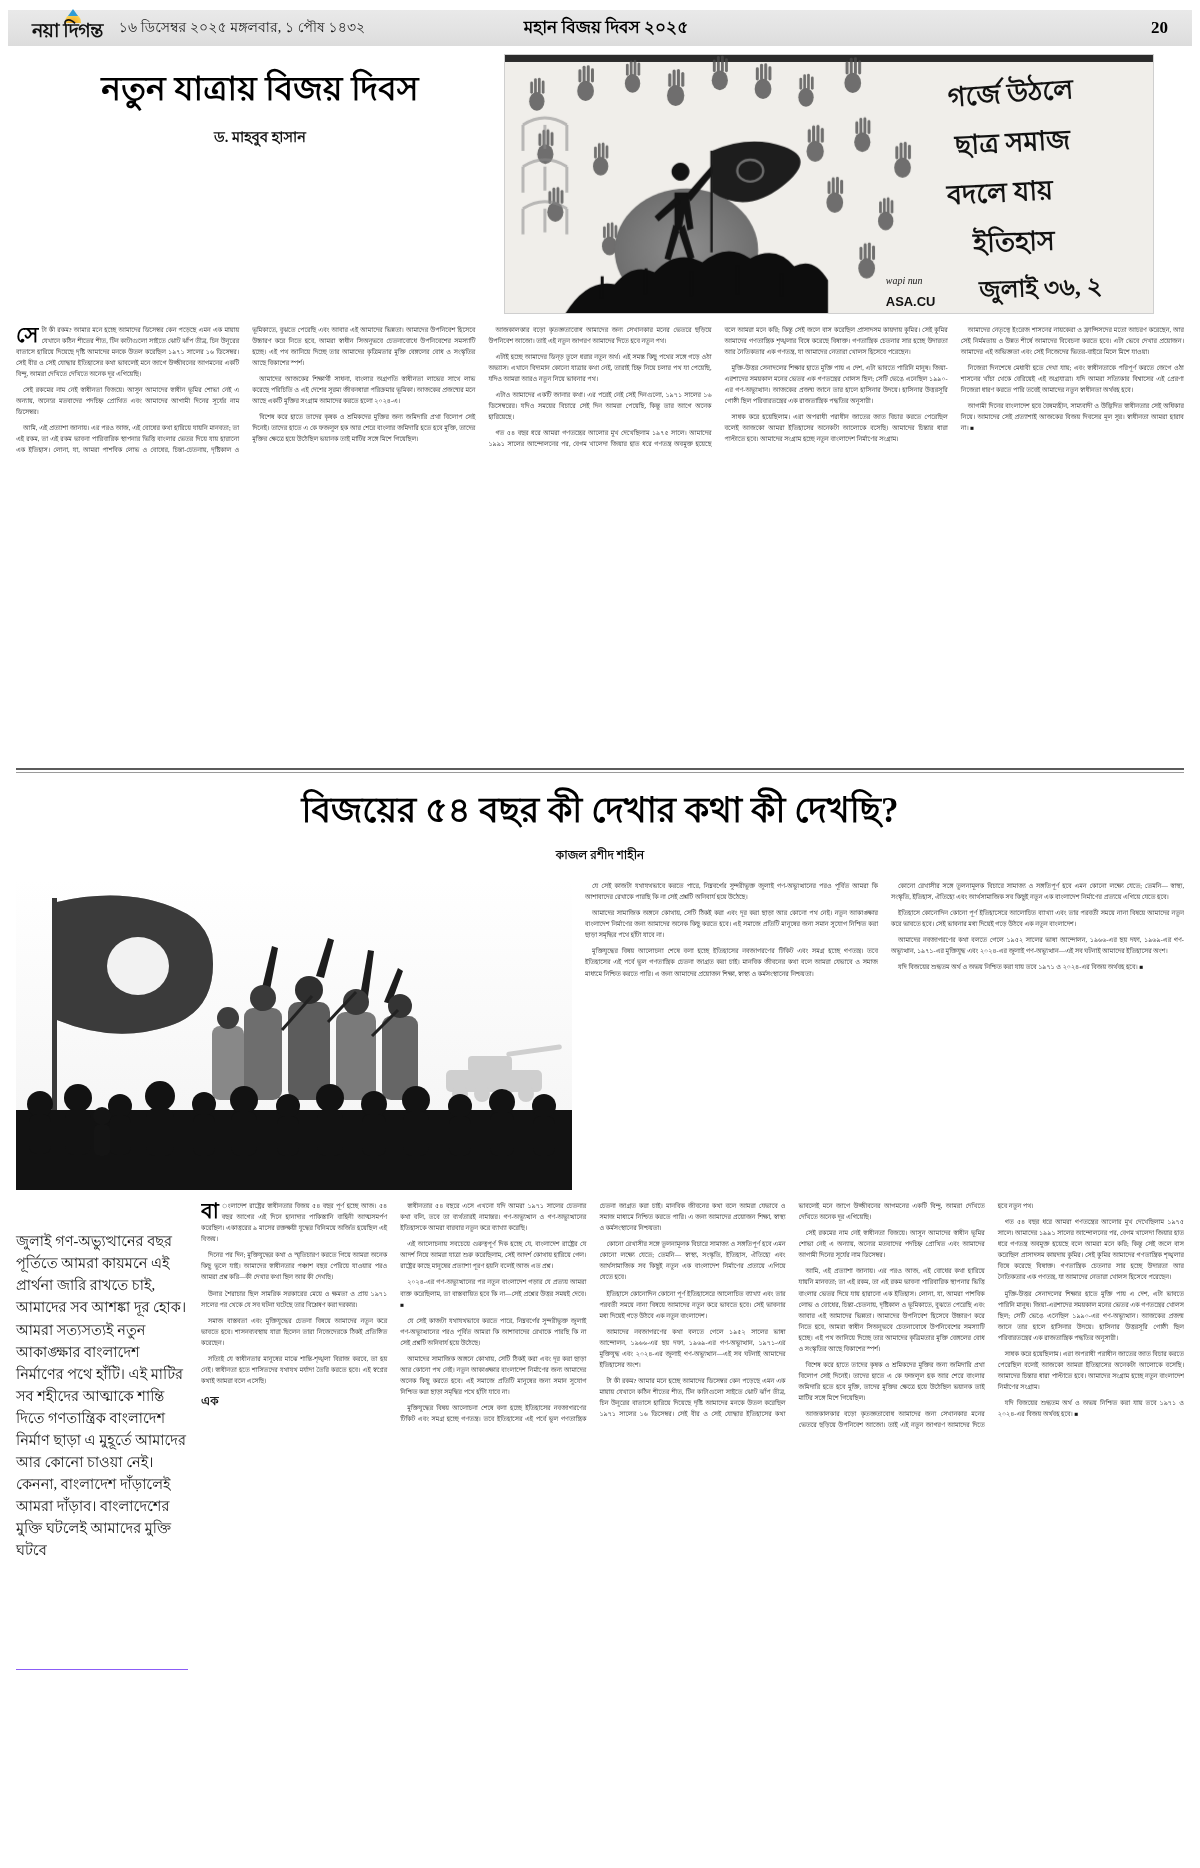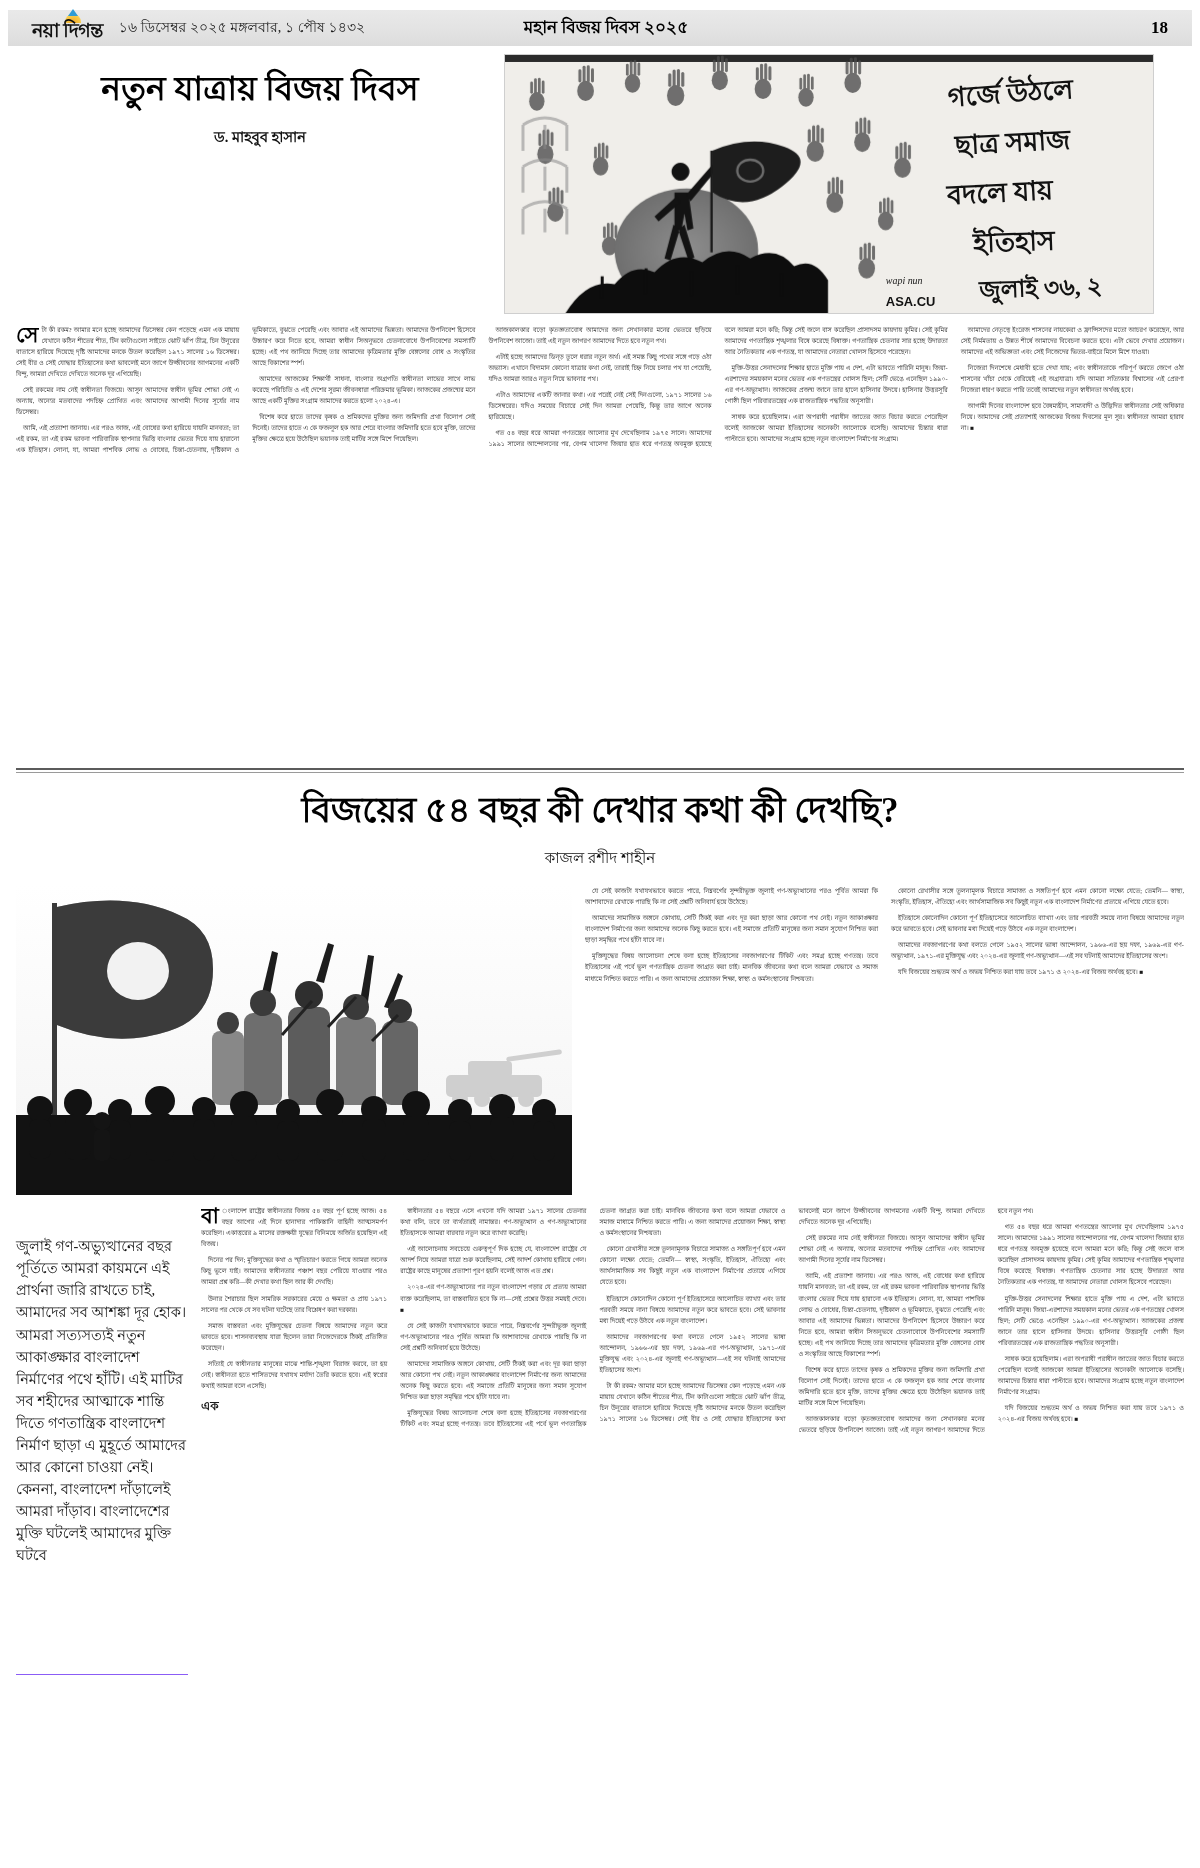--- a/index.html
+++ b/index.html
@@ -165,22 +165,22 @@
   .headline-2 {
     font-size: 35px;
     font-weight: 700;
     text-align: center;
     line-height: 1.24;
     color: #000;
   }
   .byline-2 {
     margin-top: 14px;
     text-align: center;
-    font-size: 15px;
-    font-weight: 400;
+    font-size: 12px;
+    font-weight: 700;
     color: #111;
   }
 
   .a2-body {
     margin-top: 14px;
     display: flex;
     gap: 13px;
     align-items: flex-start;
   }
   .illus-frame {
@@ -241,21 +241,21 @@
 <div class="page">
 
   <div class="masthead">
     <div class="logo-wrap">
       <span class="logo-sun"></span>
       <span class="logo-ray"></span>
       <span class="logo-text">নয়া দিগন্ত</span>
     </div>
     <div class="head-date">১৬ ডিসেম্বর ২০২৫ মঙ্গলবার, ১ পৌষ ১৪৩২</div>
     <div class="head-center">মহান বিজয় দিবস ২০২৫</div>
-    <div class="head-page">18</div>
+    <div class="head-page">20</div>
   </div>
 
   <div class="article1">
 
     <div class="a1-top">
       <div class="a1-headwrap">
         <div class="headline-1">নতুন যাত্রায় বিজয় দিবস</div>
         <div class="byline-1">ড. মাহবুব হাসান</div>
       </div>
 

